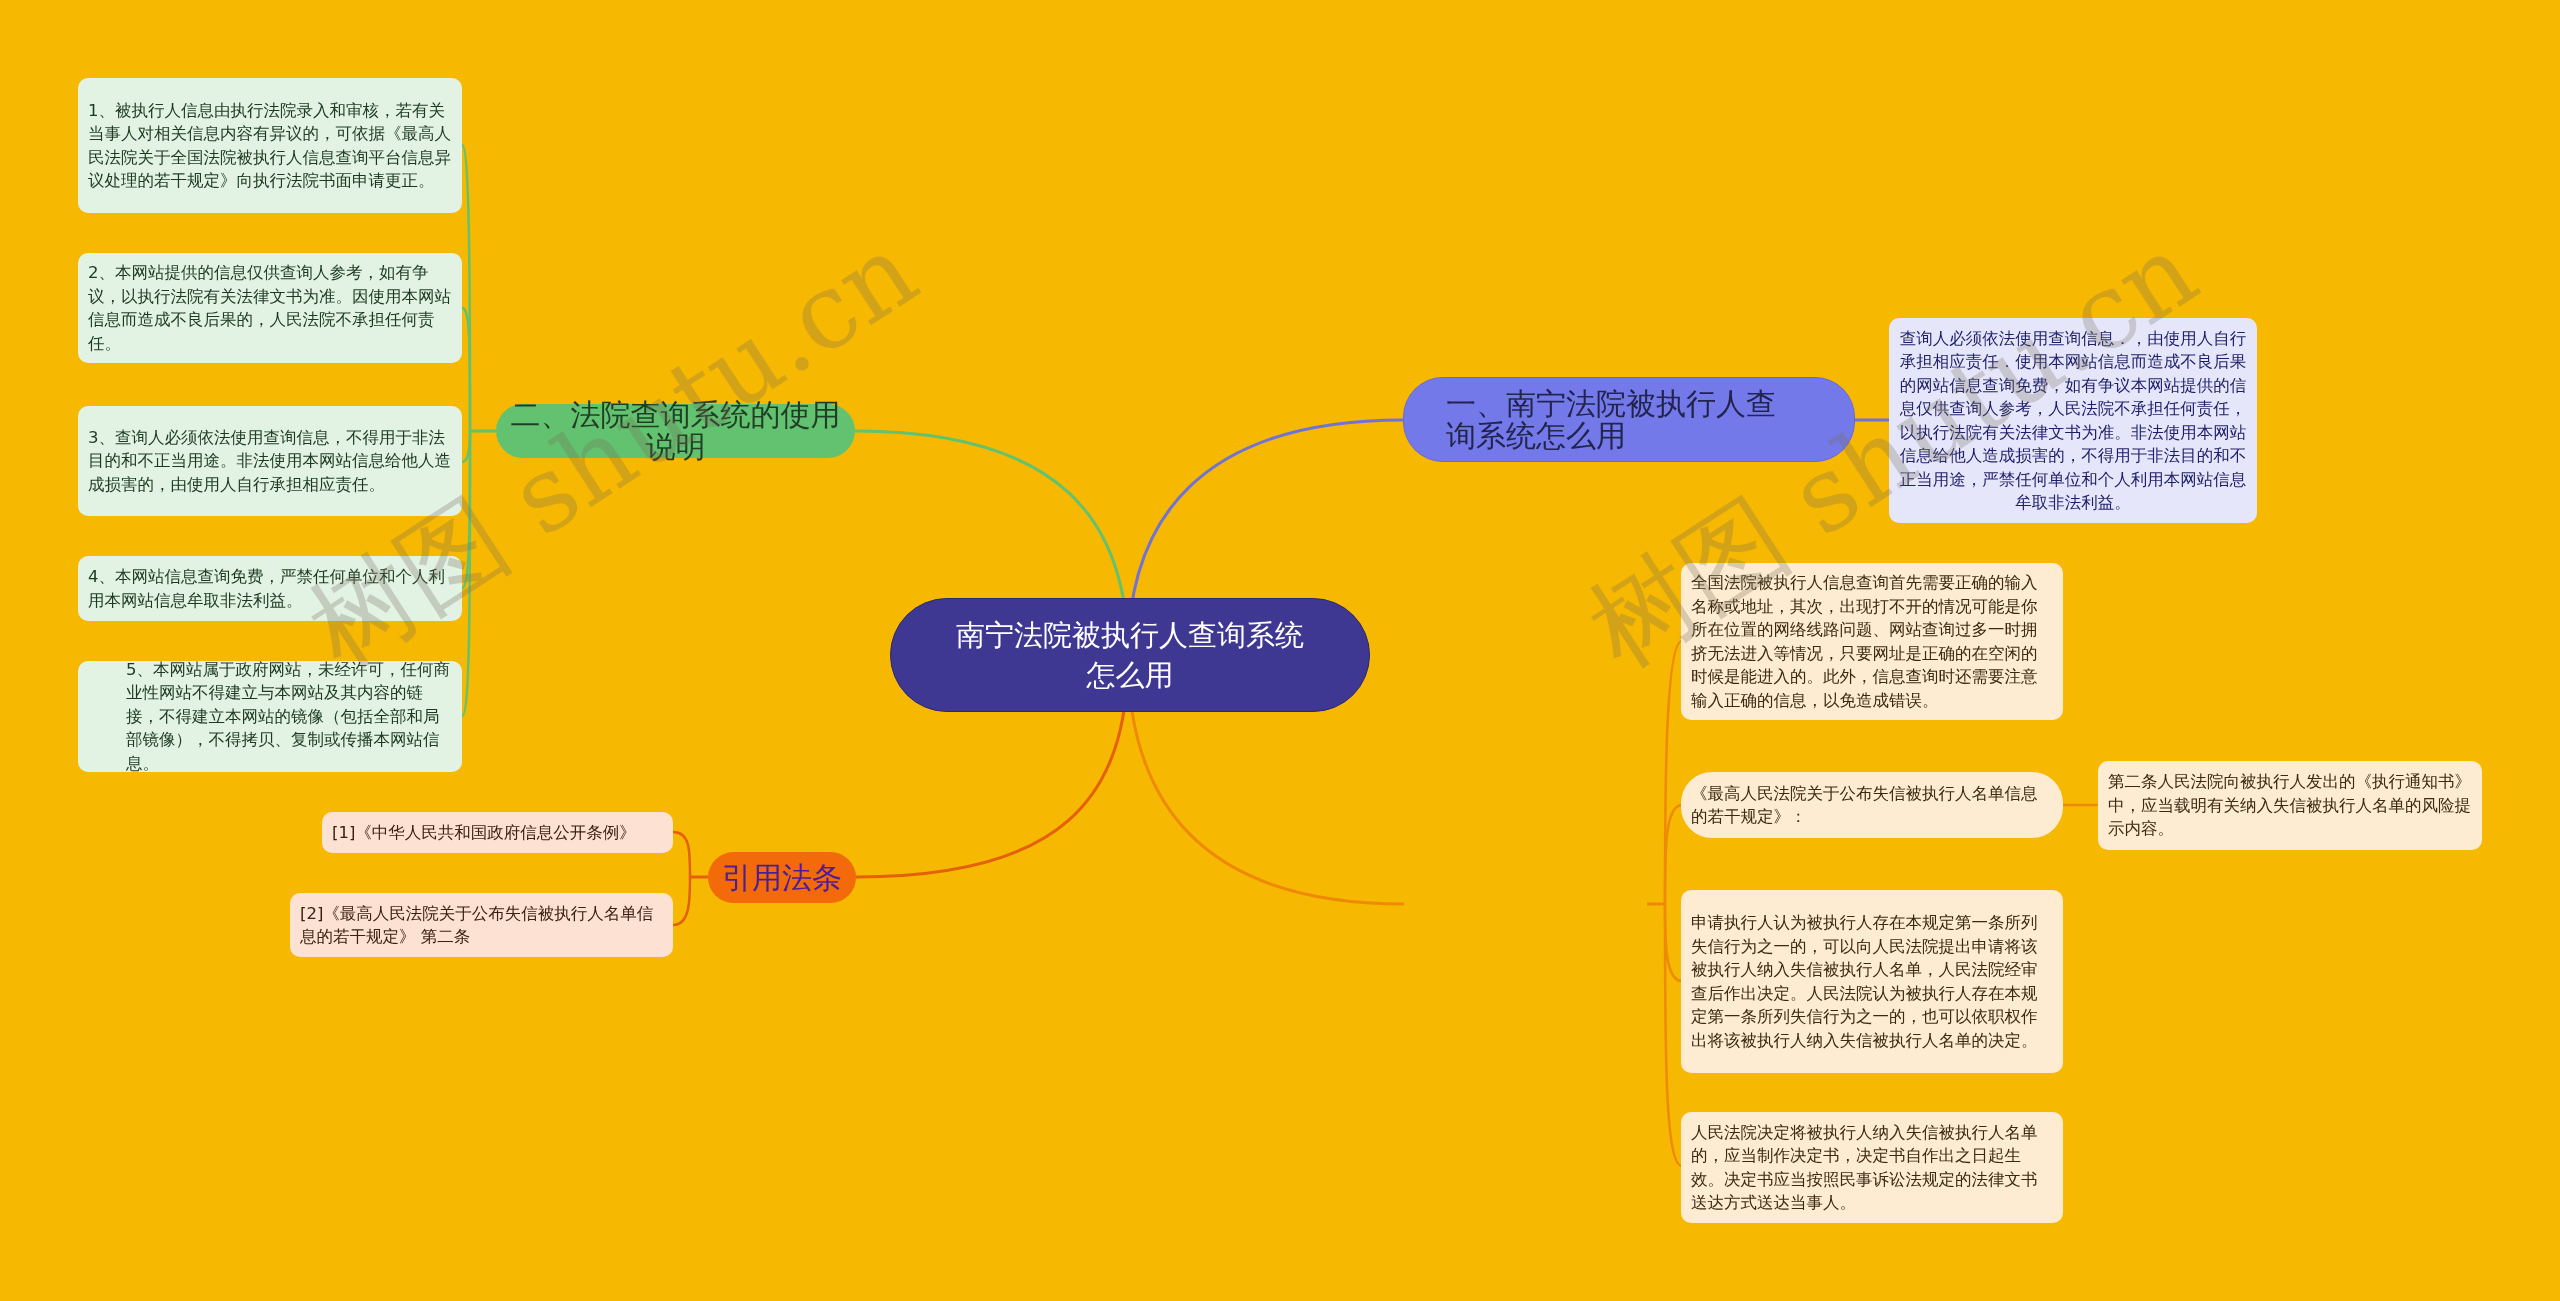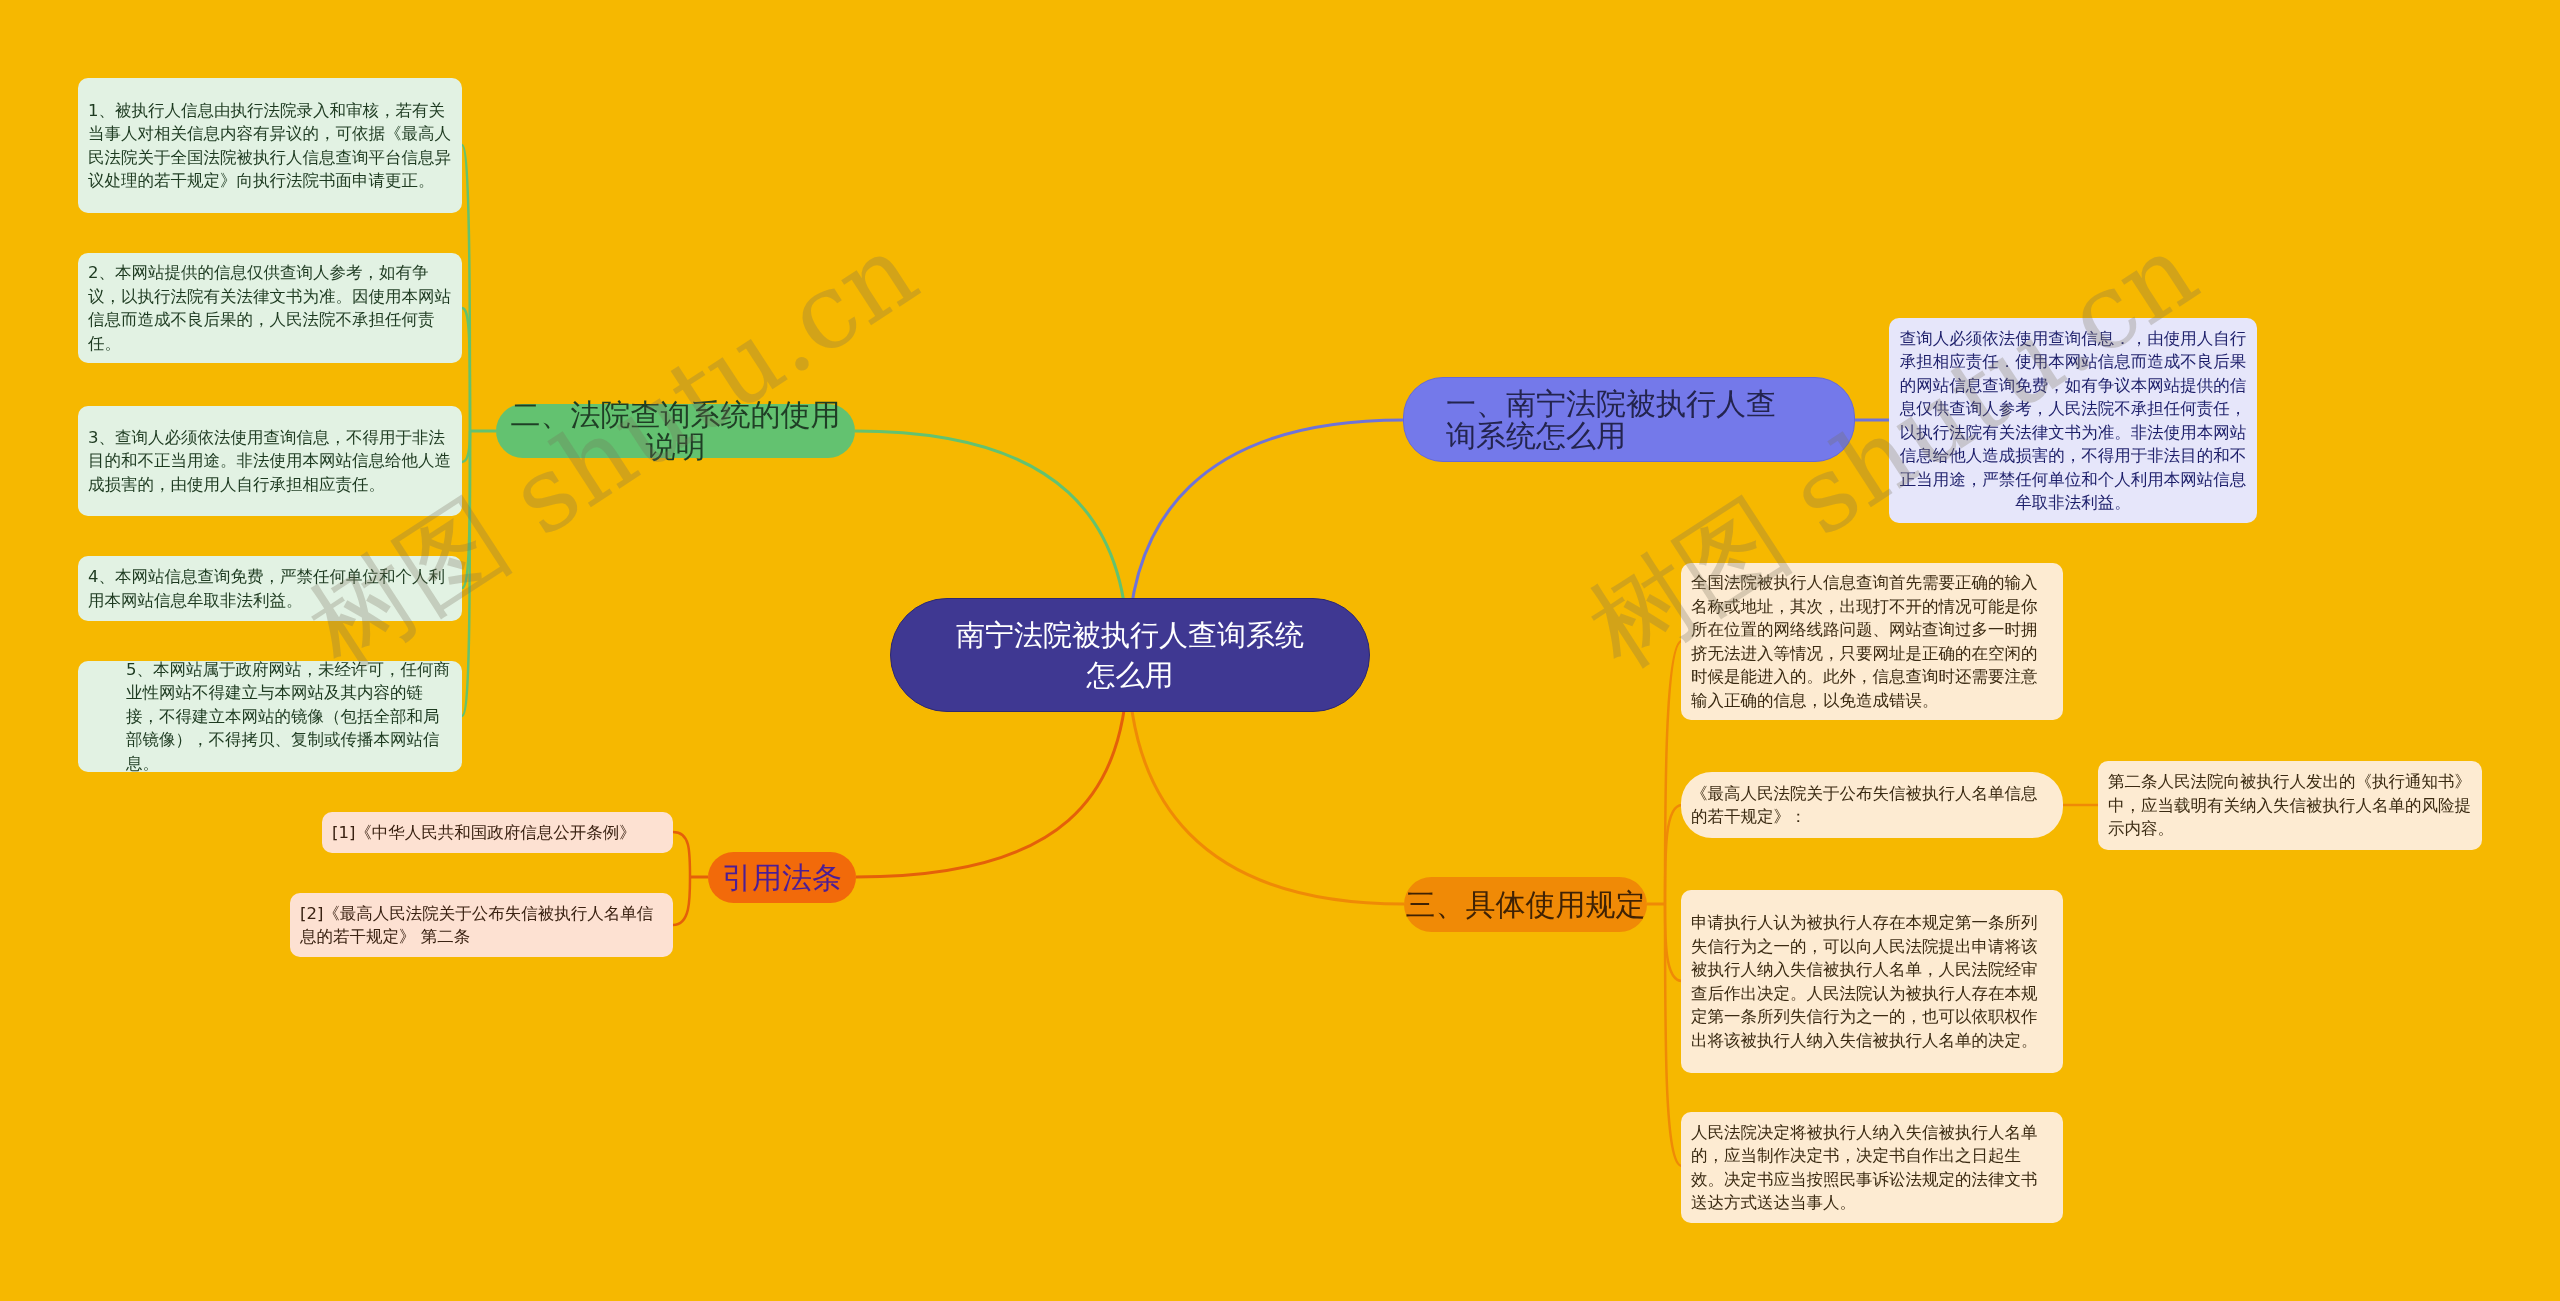--- a/index.html
+++ b/index.html
@@ -98,23 +98,20 @@
   <div class="node leaf green" style="left:78px; top:406px; width:384px; height:110px;">
     <span>3、查询人必须依法使用查询信息，不得用于非法目的和不正当用途。非法使用本网站信息给他人造成损害的，由使用人自行承担相应责任。</span>
   </div>
   <div class="node leaf green" style="left:78px; top:556px; width:384px; height:65px;">
     <span>4、本网站信息查询免费，严禁任何单位和个人利用本网站信息牟取非法利益。</span>
   </div>
   <div class="node leaf green" style="left:78px; top:661px; width:384px; height:111px;padding-left:48px;">
     <span>5、本网站属于政府网站，未经许可，任何商业性网站不得建立与本网站及其内容的链接，不得建立本网站的镜像（包括全部和局部镜像），不得拷贝、复制或传播本网站信息。</span>
   </div>
 
-  <div class="node branch b3">
-    <span>三、具体使用规定</span>
-  </div>
   <div class="node leaf cream" style="left:1681px; top:563px; width:382px; height:157px;justify-content:flex-end;">
     <span>全国法院被执行人信息查询首先需要正确的输入名称或地址，其次，出现打不开的情况可能是你所在位置的网络线路问题、网站查询过多一时拥挤无法进入等情况，只要网址是正确的在空闲的时候是能进入的。此外，信息查询时还需要注意输入正确的信息，以免造成错误。</span>
   </div>
   <div class="node leaf cream" style="left:1681px; top:772px; width:382px; height:66px;border-radius:31px;">
     <span>《最高人民法院关于公布失信被执行人名单信息的若干规定》：</span>
   </div>
   <div class="node leaf cream" style="left:2098px; top:761px; width:384px; height:89px;">
     <span>第二条人民法院向被执行人发出的《执行通知书》中，应当载明有关纳入失信被执行人名单的风险提示内容。</span>
   </div>
   <div class="node leaf cream" style="left:1681px; top:890px; width:382px; height:183px;">

